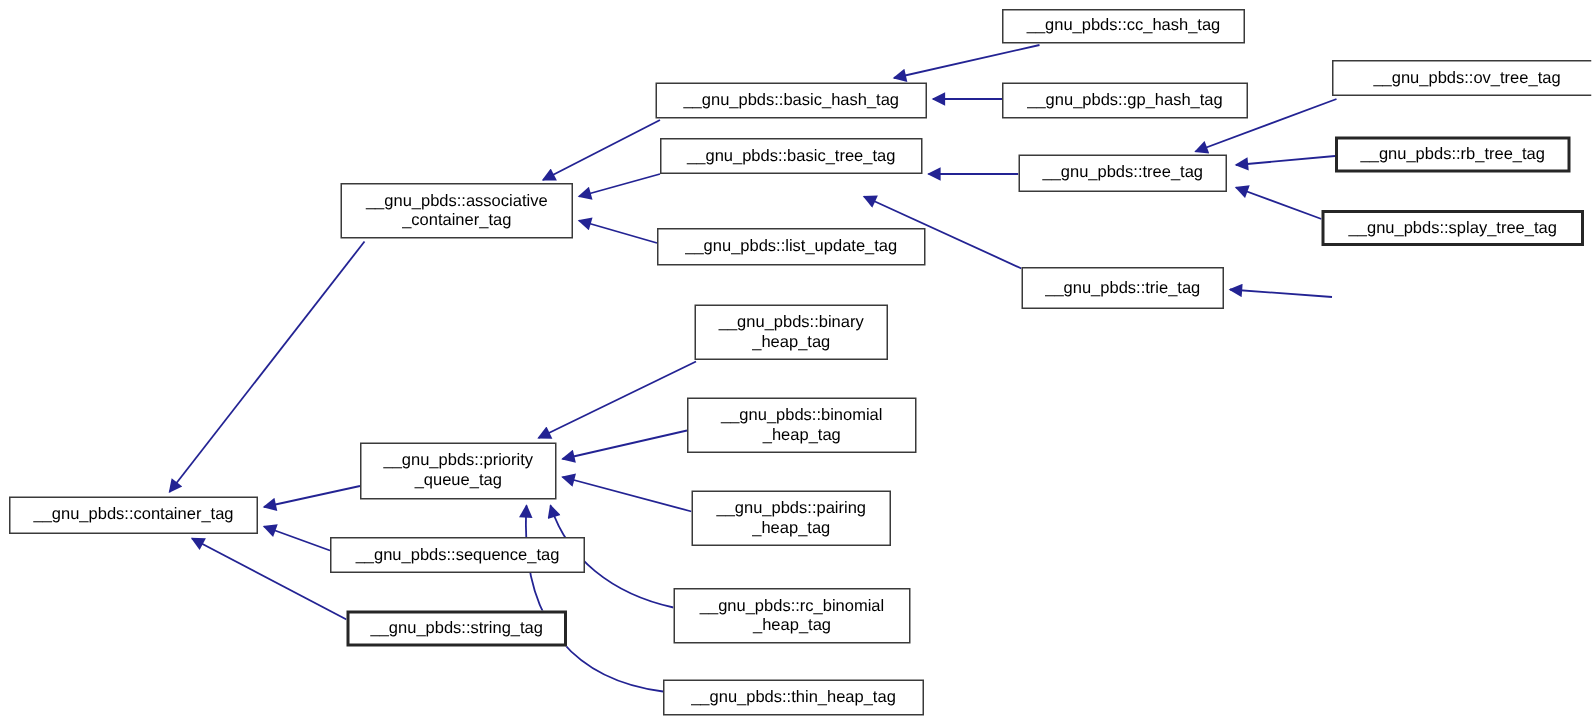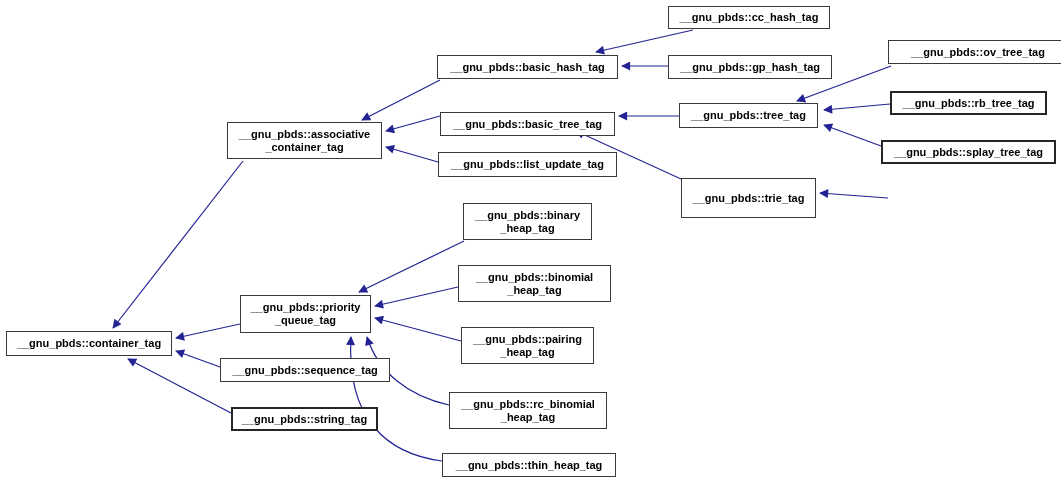--- a/index.html
+++ b/index.html
@@ -19,21 +19,21 @@
     background:#ffffff;
     border:1px solid #3a3a3a;
     color:#000000;
     display:flex; flex-direction:column;
     align-items:center; justify-content:center;
     font-size:11px; line-height:13px;
     text-align:center; white-space:nowrap;
     cursor:pointer;
   }
   .node.thick { border-width:2px; border-color:#262626; }
-  .node span { display:block;font-weight:bold; }
+  .node span { display:block; }
 </style>
 </head>
 <body>
 
 <div class="canvas">
 
   <svg class="edges" viewBox="0 0 1061 483">
     <defs>
       <marker id="arrowhead" viewBox="0 0 10 10" refX="9" refY="5" markerWidth="11" markerHeight="9" markerUnits="userSpaceOnUse" orient="auto">
         <path d="M0,0 L10,5 L0,10 z"></path>
@@ -75,41 +75,41 @@
   </div>
 
   <div class="node" style="left:668px;top:6px;width:162px;height:23px">
     <span>__gnu_pbds::cc_hash_tag</span>
   </div>
 
   <div class="node" style="left:668px;top:55px;width:164px;height:24px">
     <span>__gnu_pbds::gp_hash_tag</span>
   </div>
 
-  <div class="node" style="left:440px;top:112px;width:175px;height:24px">
+  <div class="node" style="left:440px;top:92px;width:175px;height:24px">
     <span>__gnu_pbds::basic_tree_tag</span>
   </div>
 
   <div class="node" style="left:679px;top:103px;width:139px;height:25px">
     <span>__gnu_pbds::tree_tag</span>
   </div>
 
   <div class="node" style="left:888px;top:40px;width:180px;height:24px">
     <span>__gnu_pbds::ov_tree_tag</span>
   </div>
 
   <div class="node thick" style="left:890px;top:91px;width:157px;height:24px">
     <span>__gnu_pbds::rb_tree_tag</span>
   </div>
 
   <div class="node thick" style="left:881px;top:140px;width:175px;height:24px">
     <span>__gnu_pbds::splay_tree_tag</span>
   </div>
 
-  <div class="node" style="left:681px;top:178px;width:135px;height:40px">
+  <div class="node" style="left:681px;top:178px;width:135px;height:28px">
     <span>__gnu_pbds::trie_tag</span>
   </div>
 
 
   <div class="node" style="left:438px;top:152px;width:179px;height:25px">
     <span>__gnu_pbds::list_update_tag</span>
   </div>
 
   <div class="node" style="left:240px;top:295px;width:131px;height:38px">
     <span>__gnu_pbds::priority</span>

